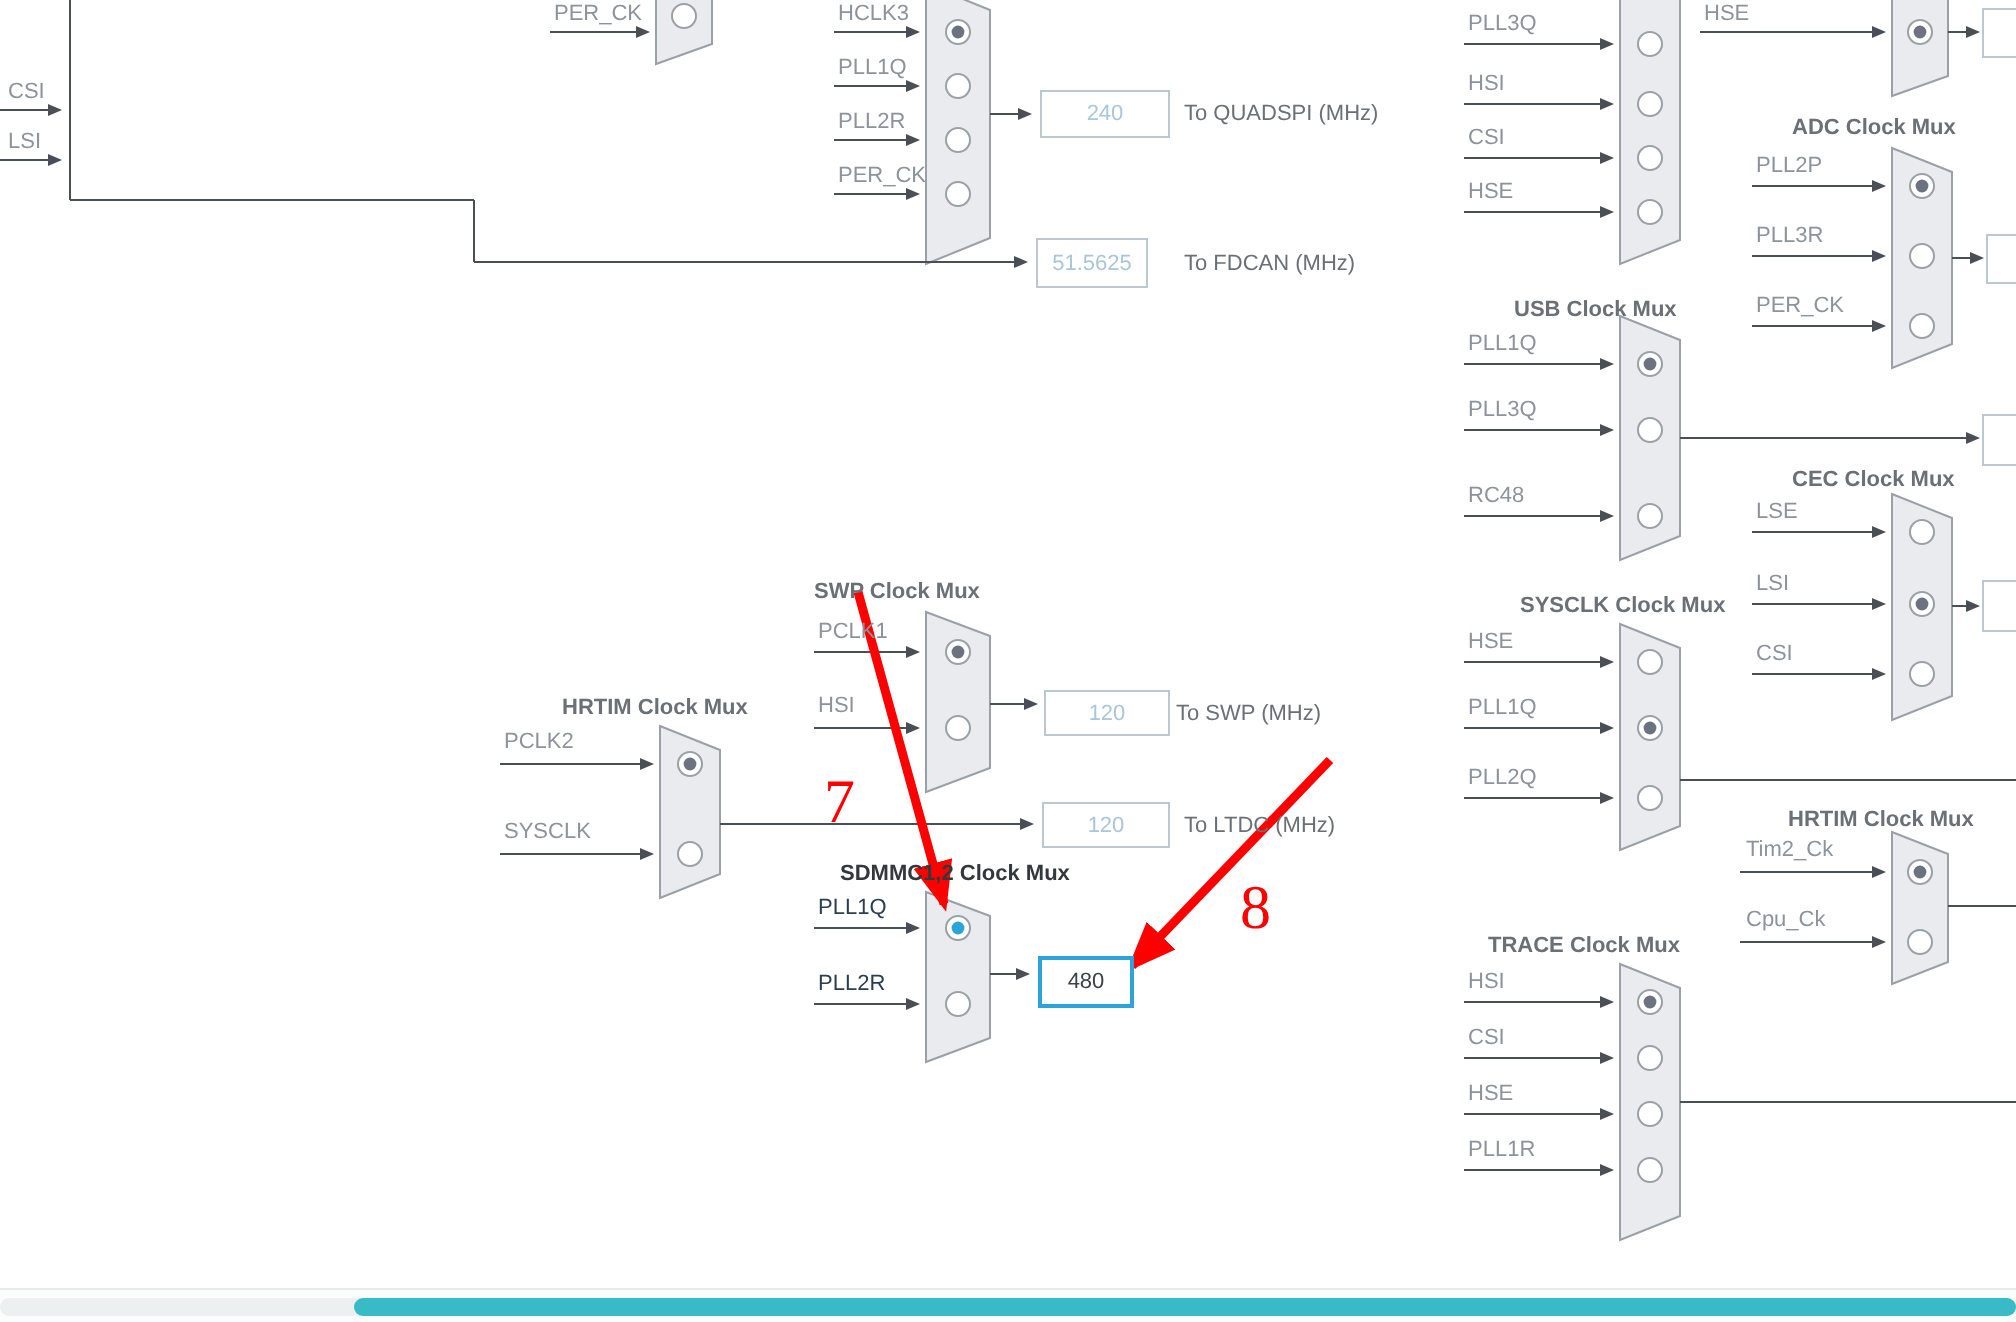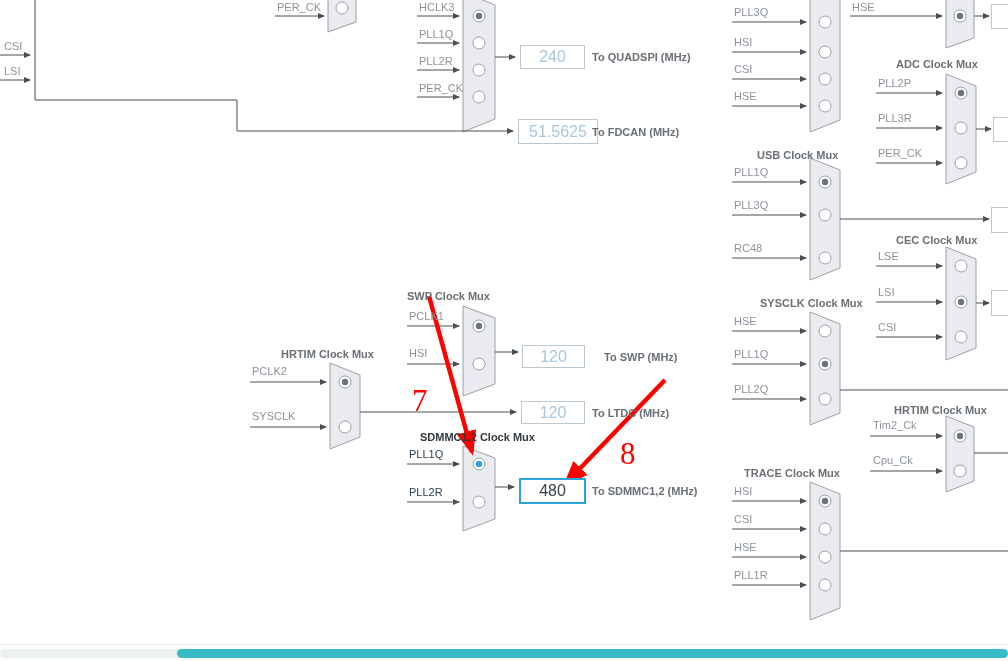--- a/index.html
+++ b/index.html
@@ -3,23 +3,23 @@
 <meta charset="utf-8">
 <style>
   *{margin:0;padding:0;box-sizing:border-box}
   html,body{background:#fff}
   body{font-family:"Liberation Sans",sans-serif;width:1008px;height:661px}
   #canvas{position:relative;width:1008px;height:661px;overflow:hidden;background:#fff}
   .sig{position:absolute;font-size:11px;color:var(--signal_label,#8d939b);white-space:nowrap}
   .sig.dark{color:var(--dark_label,#2d3e50)}
   .mux-title{position:absolute;font-size:11px;font-weight:bold;color:var(--title_text,#6a7076);white-space:nowrap}
   .mux-title.dark{color:#33383d}
-  .vbox{position:absolute;background:#fff;border:1px solid var(--value_border,#bcc8d0);display:flex;align-items:center;justify-content:center;font-size:16px;color:var(--value_text,#a9c6da)}
+  .vbox{position:absolute;background:#fff;border:1px solid var(--value_border,#bcc8d0);display:flex;align-items:center;justify-content:center;font-size:11px;color:var(--value_text,#a9c6da)}
   .vbox.active{border:2px solid var(--accent,#2da4d8);color:#3c4248}
-  .out-label{position:absolute;font-size:11px;font-weight:bold;color:var(--title_text,#6a7076);display:flex;align-items:center;white-space:nowrap}
+  .out-label{position:absolute;font-size:11px;font-weight:normal;color:var(--title_text,#6a7076);display:flex;align-items:center;white-space:nowrap}
   .red-num{position:absolute;font-family:"Liberation Serif",serif;font-size:31px;color:var(--red,#ff0000)}
   svg.layer{position:absolute;left:0;top:0}
   .mux-shape{fill:var(--mux_fill,#e9ebee);stroke:var(--mux_border,#9aa0a8);stroke-width:1}
   .wire{stroke:var(--line,#4a4f55);stroke-width:1;fill:none}
   .radio .ring{fill:#ffffff;stroke:var(--mux_border,#9aa0a8);stroke-width:1}
   .radio .dot{fill:var(--radio_dot,#6b7280);visibility:hidden}
   .radio.selected .dot{visibility:visible}
   .radio.accent.selected .dot{fill:var(--accent,#2da4d8)}
   .redline{stroke:var(--red,#ff0000);stroke-width:4.5;fill:none}
   #footer{position:absolute;left:0;bottom:0;width:1008px;height:17px;background:#fbfcfc;border-top:1px solid #e8eaeb}
@@ -287,40 +287,39 @@
 
   <div class="sig" style="left:277px;top:1px">PER_CK</div>
 
   <div class="sig" style="left:419px;top:1px">HCLK3</div>
   <div class="sig" style="left:419px;top:28px">PLL1Q</div>
   <div class="sig" style="left:419px;top:55px">PLL2R</div>
   <div class="sig" style="left:419px;top:82px">PER_CK</div>
   <div class="vbox" style="left:520px;top:45px;width:65px;height:24px">240</div>
   <div class="out-label" style="left:592px;top:45px;height:24px">To QUADSPI (MHz)</div>
 
-  <div class="vbox" style="left:518px;top:119px;width:80px;height:25px">51.5625</div>
+  <div class="vbox" style="left:518px;top:119px;width:56px;height:25px">51.5625</div>
   <div class="out-label" style="left:592px;top:119px;height:25px">To FDCAN (MHz)</div>
 
   <div class="mux-title" style="left:407px;top:290px">SWP Clock Mux</div>
   <div class="sig" style="left:409px;top:310px">PCLK1</div>
   <div class="sig" style="left:409px;top:347px">HSI</div>
   <div class="vbox" style="left:522px;top:345px;width:63px;height:23px">120</div>
-  <div class="out-label" style="left:604px;top:345px;height:23px">To SWP (MHz)</div>
+  <div class="out-label" style="left:588px;top:345px;height:23px">To SWP (MHz)</div>
 
   <div class="mux-title" style="left:281px;top:348px">HRTIM Clock Mux</div>
   <div class="sig" style="left:252px;top:365px">PCLK2</div>
   <div class="sig" style="left:252px;top:410px">SYSCLK</div>
   <div class="vbox" style="left:521px;top:401px;width:64px;height:23px">120</div>
   <div class="out-label" style="left:592px;top:401px;height:23px">To LTDC (MHz)</div>
 
   <div class="mux-title dark" style="left:420px;top:431px">SDMMC1,2 Clock Mux</div>
   <div class="sig dark" style="left:409px;top:448px">PLL1Q</div>
   <div class="sig dark" style="left:409px;top:486px">PLL2R</div>
-  <div class="vbox active" style="left:519px;top:478px;width:67px;height:26px">480</div>
-  <div class="out-label" style="left:592px;top:478px;height:26px">To SDMMC1,2 (MHz)</div>
+  <div class="vbox active" style="left:519px;top:478px;width:48px;height:26px">480</div>
 
   <div class="red-num" style="left:412px;top:383px">7</div>
   <div class="red-num" style="left:620px;top:436px">8</div>
 
   <div class="sig" style="left:734px;top:6px">PLL3Q</div>
   <div class="sig" style="left:734px;top:36px">HSI</div>
   <div class="sig" style="left:734px;top:63px">CSI</div>
   <div class="sig" style="left:734px;top:90px">HSE</div>
 
   <div class="sig" style="left:852px;top:1px">HSE</div>

